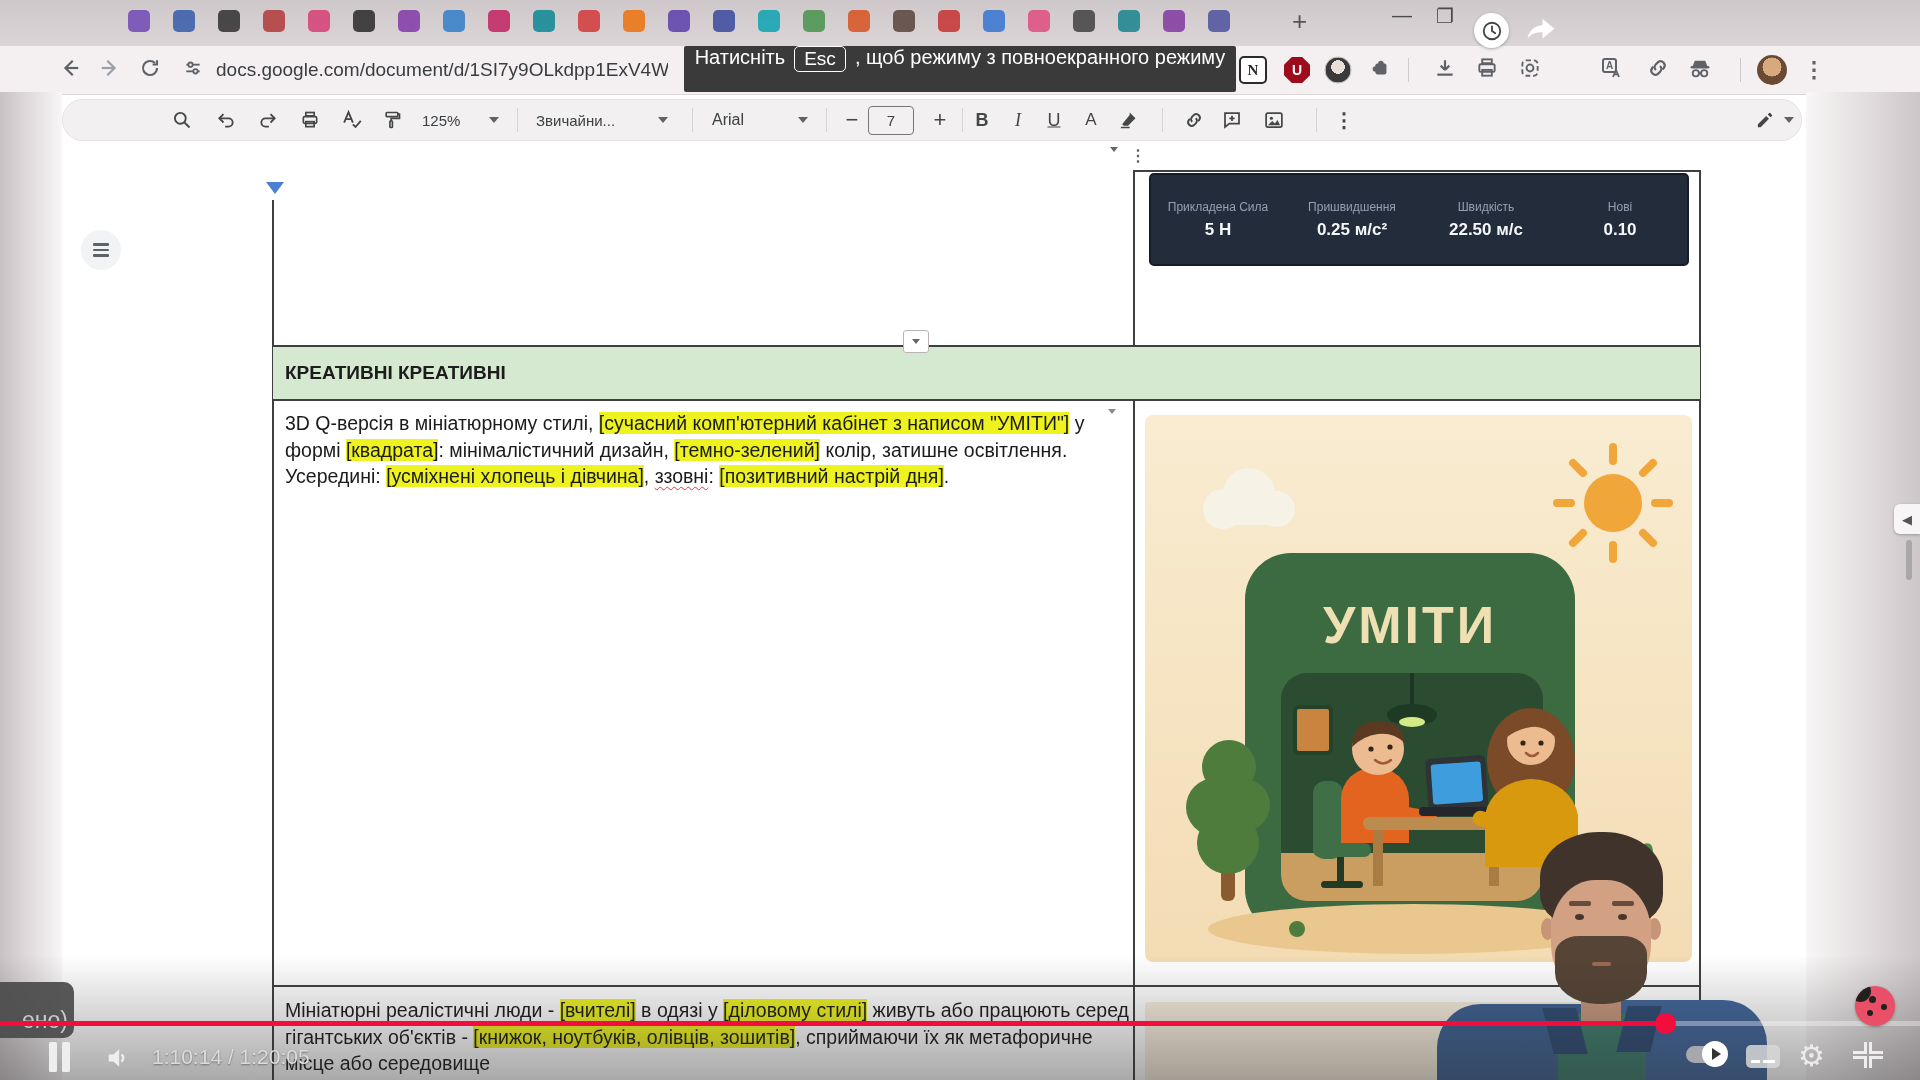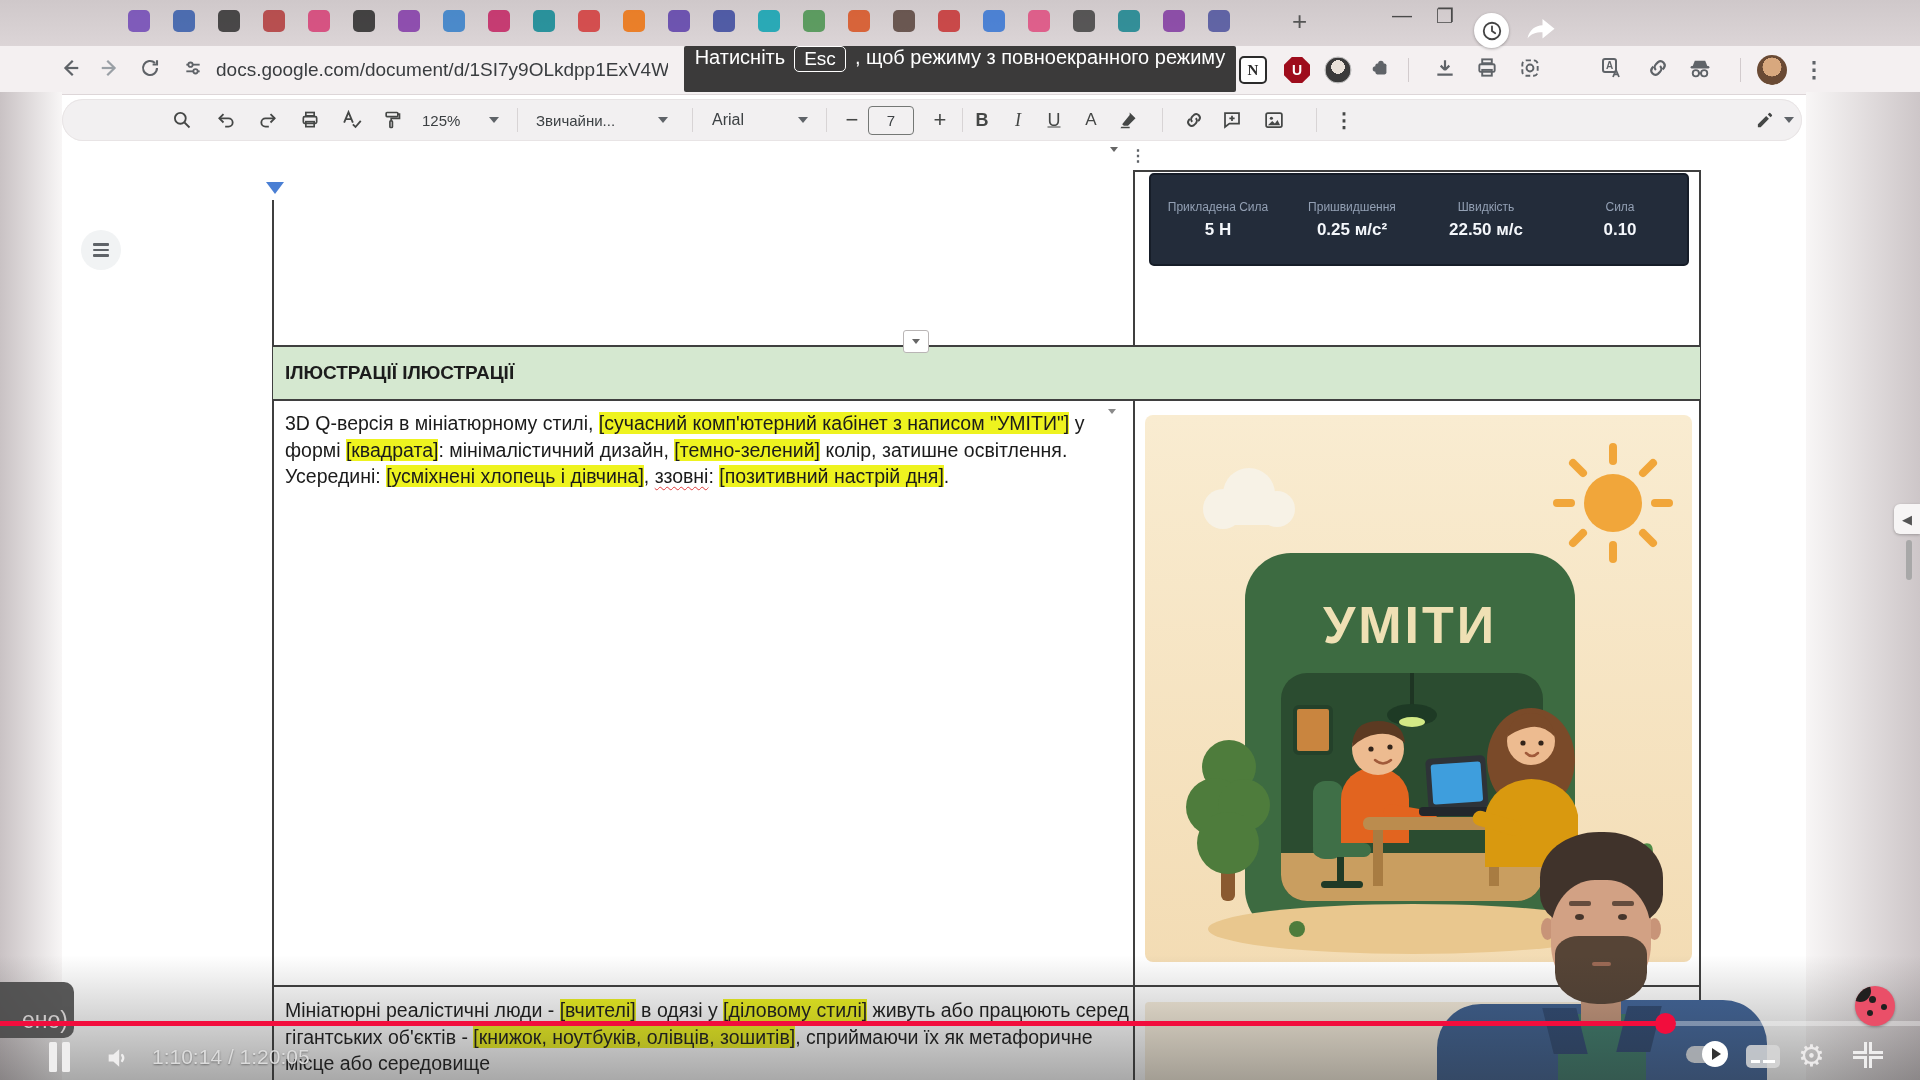--- a/index.html
+++ b/index.html
@@ -385,28 +385,28 @@
       </div>
       <div class="mcol">
         <div class="mlabel">Пришвидшення</div>
         <div class="mvalue">0.25 м/с²</div>
       </div>
       <div class="mcol">
         <div class="mlabel">Швидкість</div>
         <div class="mvalue">22.50 м/с</div>
       </div>
       <div class="mcol">
-        <div class="mlabel">Сила</div>
+        <div class="mlabel">Нові</div>
         <div class="mvalue">0.10</div>
       </div>
     </div>
 
 
   <div class="abs secheader">
-    <span>ІЛЮСТРАЦІЇ ІЛЮСТРАЦІЇ</span>
+    <span>КРЕАТИВНІ КРЕАТИВНІ</span>
   </div>
 
   <div class="abs tblbtn">
       <span class="minicaret"></span>
     </div>
   <span class="abs" style="left:1108px;top:414px;"><span class="minicaret" style="border-top-color:#8a8a8a;"></span></span>
 
   <div class="abs docpara" style="left:285px;top:410px;width:838px;"><span>3D Q-версія в мініатюрному стилі, </span><span class="hl">[сучасний комп'ютерний кабінет з написом "УМІТИ"]</span><span> у формі </span><span class="hl">[квадрата]</span><span>: мінімалістичний дизайн, </span><span class="hl">[темно-зелений]</span><span> колір, затишне освітлення. Усередині: </span><span class="hl">[усміхнені хлопець і дівчина]</span><span>, </span><span class="misspell">ззовні</span><span>: </span><span class="hl">[позитивний настрій дня]</span><span>.</span></div>
 
   <div class="abs" style="left:1145px;top:415px;width:547px;height:547px;">

